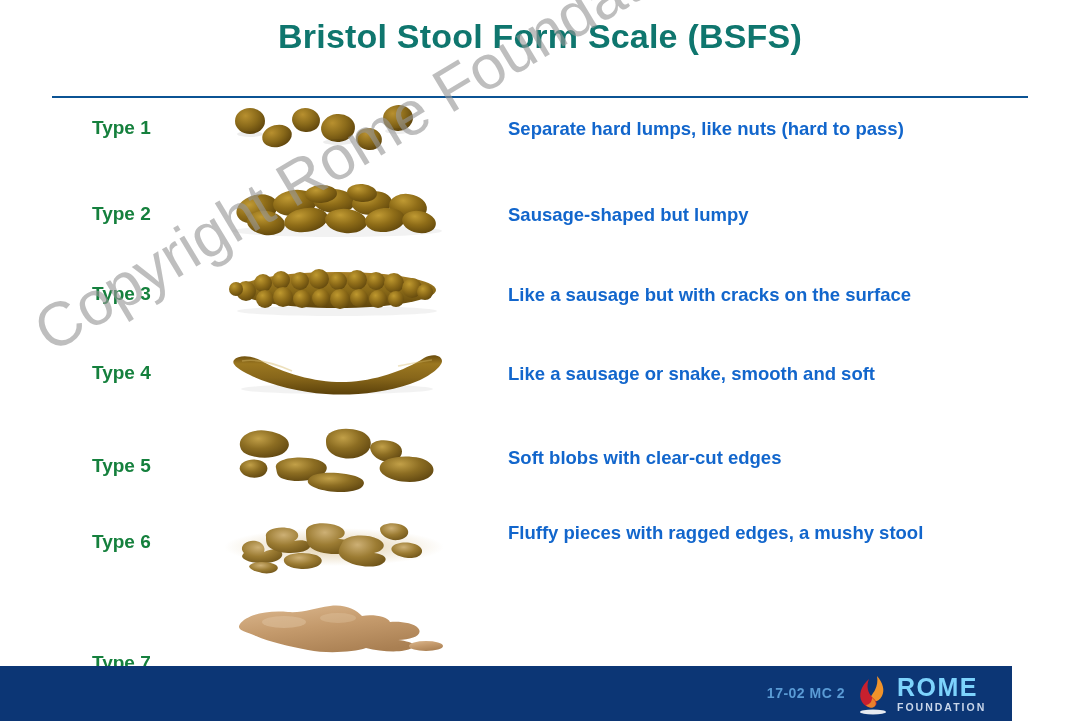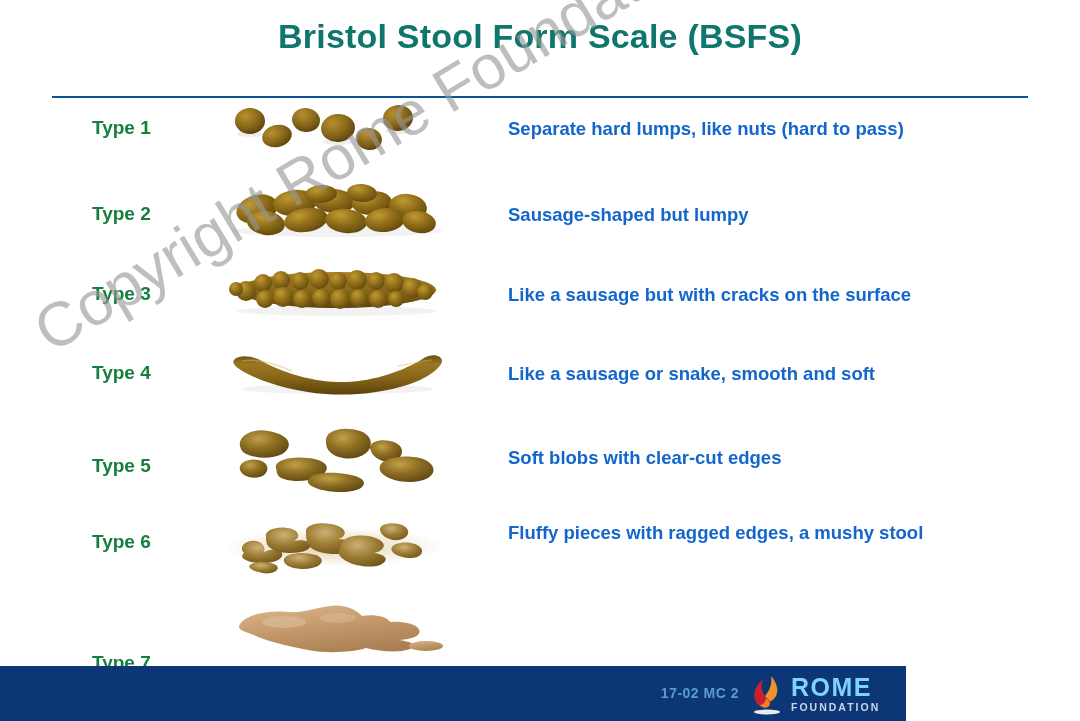--- a/index.html
+++ b/index.html
@@ -76,21 +76,21 @@
     left: 222px;
     width: 230px;
     height: 80px;
   }
 
   
   #footer-bar {
     position: absolute;
     left: 0;
     top: 666px;
-    width: 906px;
+    width: 1012px;
     height: 55px;
     background: #0c3675;
     z-index: 6;
   }
   #footer-code {
     position: absolute;
     right: 167px;
     top: 19px;
     font-size: 14px;
     font-weight: bold;

